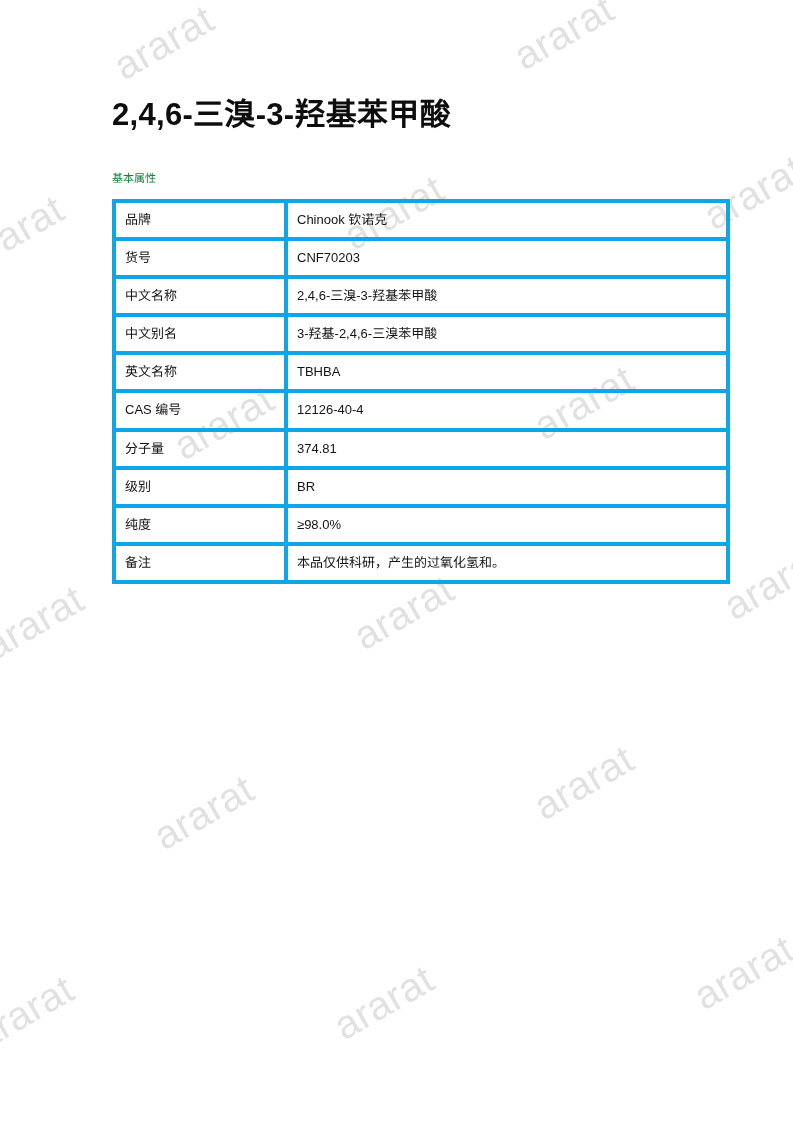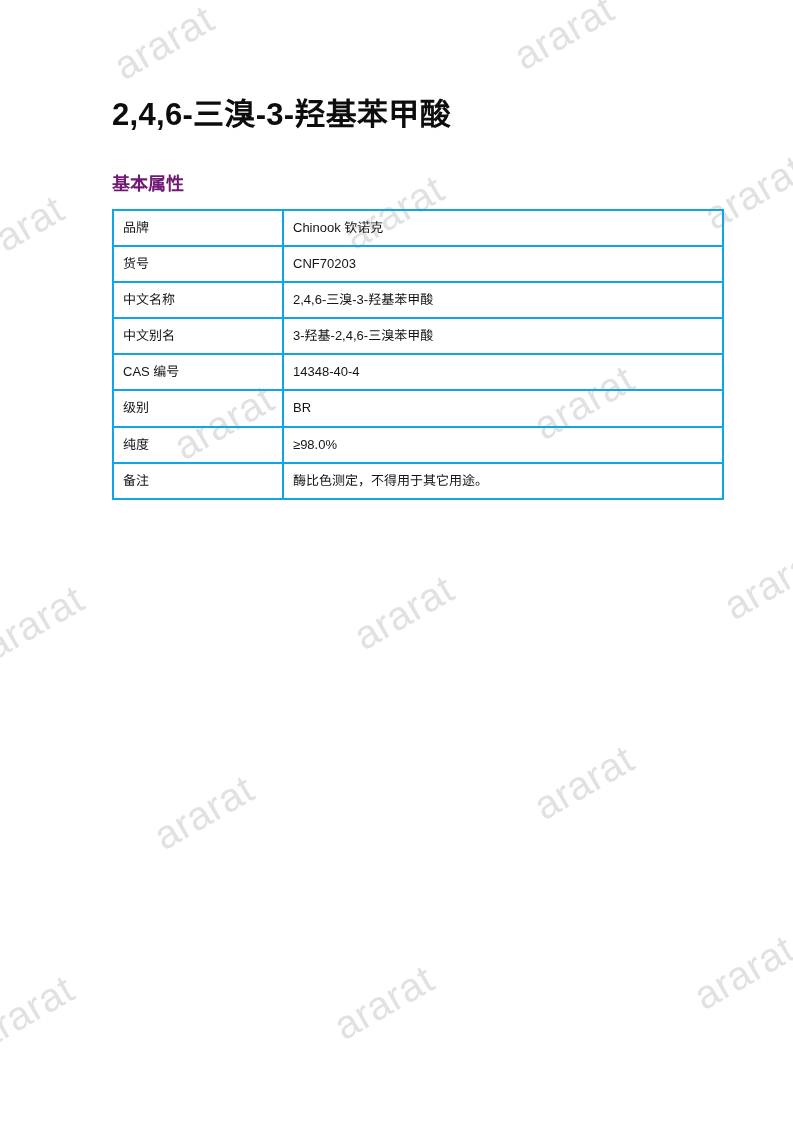--- a/index.html
+++ b/index.html
@@ -49,33 +49,33 @@
     padding-top: 96px;
     font-size: 31px;
     line-height: 1.25;
     font-weight: 700;
     letter-spacing: .3px;
     color: #0d0d0d;
   }
 
   #section-heading {
     margin: 34px 0 14px 0;
-    font-size: 18px;
-    font-weight: 700;
-    color: #701a75;
+    font-size: 11px;
+    font-weight: 400;
+    color: #15803d;
   }
 
   table#properties-table {
     border-collapse: collapse;
     width: 570px;
     table-layout: fixed;
     background: transparent;
   }
   table#properties-table td {
-    border: 2px solid #0ea5e9;
+    border: 4px solid #0ea5e9;
     padding: 7px 9px;
     font-size: 13px;
     line-height: 1.55;
     vertical-align: middle;
     color: #141414;
     background: transparent;
     margin-left: 40px;
   }
   td.prop-label {
     width: 150px;
@@ -133,31 +133,39 @@
       </tr>
       <tr>
         <td class="prop-label">中文名称</td>
         <td class="prop-value">2,4,6-三溴-3-羟基苯甲酸</td>
       </tr>
       <tr>
         <td class="prop-label">中文别名</td>
         <td class="prop-value">3-羟基-2,4,6-三溴苯甲酸</td>
       </tr>
       <tr>
+        <td class="prop-label">英文名称</td>
+        <td class="prop-value">TBHBA</td>
+      </tr>
+      <tr>
         <td class="prop-label">CAS 编号</td>
-        <td class="prop-value">14348-40-4</td>
+        <td class="prop-value">12126-40-4</td>
+      </tr>
+      <tr>
+        <td class="prop-label">分子量</td>
+        <td class="prop-value">374.81</td>
       </tr>
       <tr>
         <td class="prop-label">级别</td>
         <td class="prop-value">BR</td>
       </tr>
       <tr>
         <td class="prop-label">纯度</td>
         <td class="prop-value">≥98.0%</td>
       </tr>
       <tr>
         <td class="prop-label">备注</td>
-        <td class="prop-value">酶比色测定，不得用于其它用途。</td>
+        <td class="prop-value">本品仅供科研，产生的过氧化氢和。</td>
       </tr>
     </tbody>
   </table>
 
 </div>
 
 </body></html>

